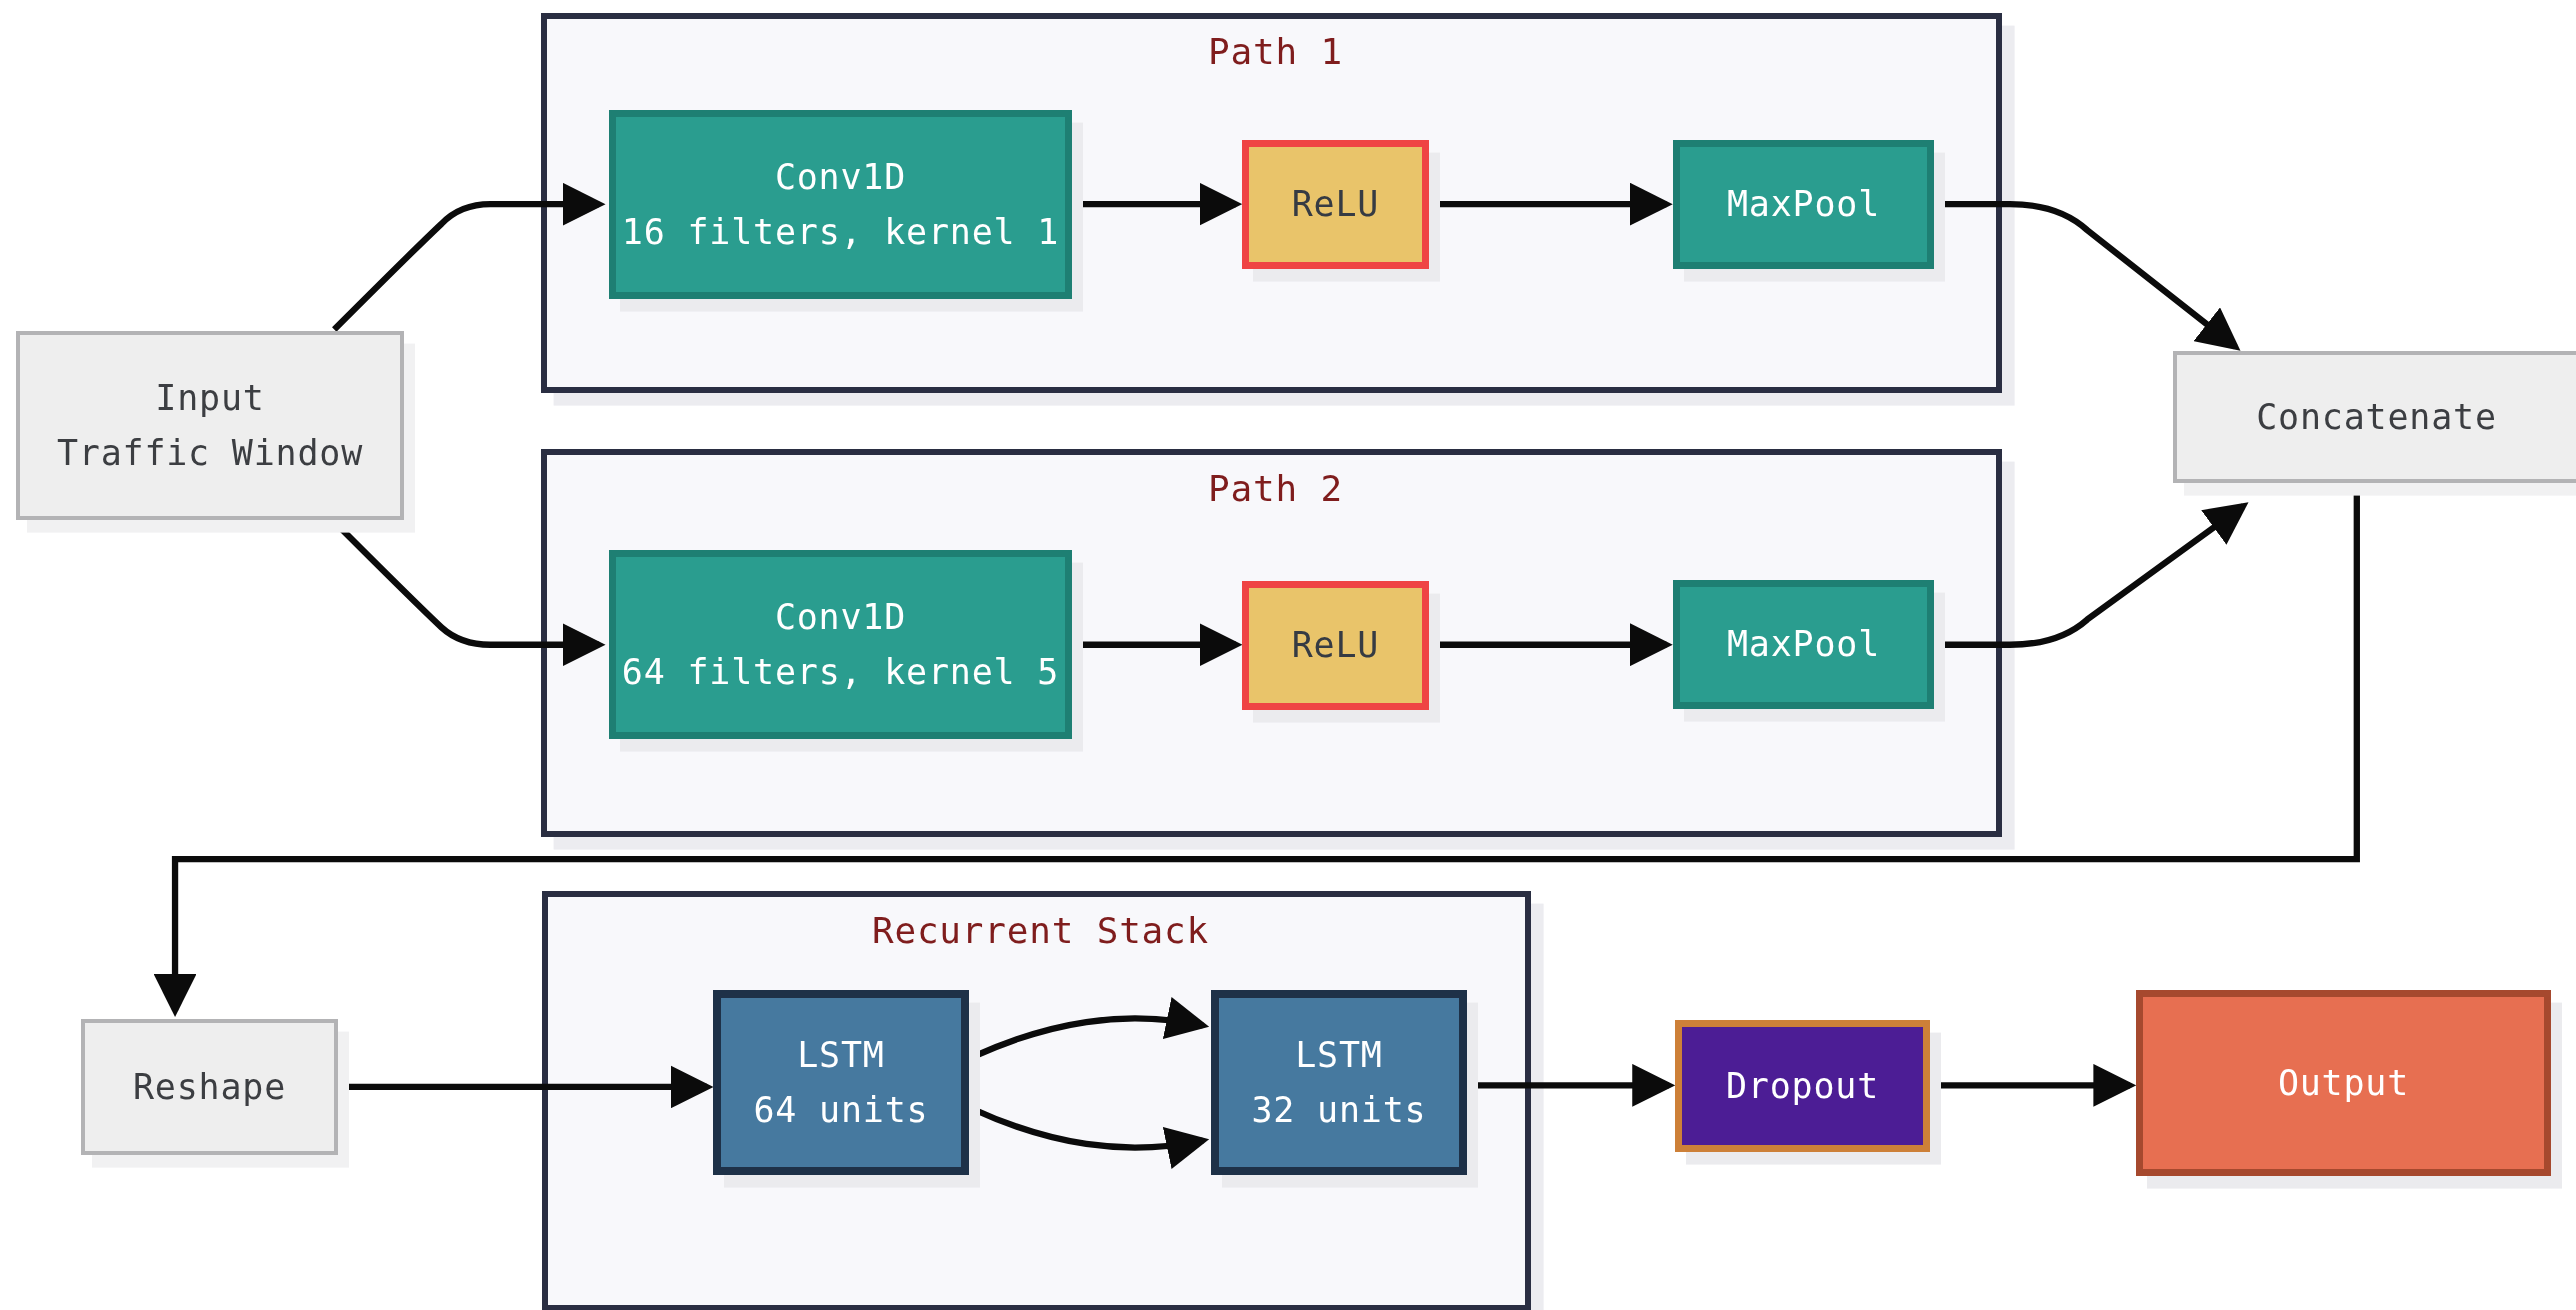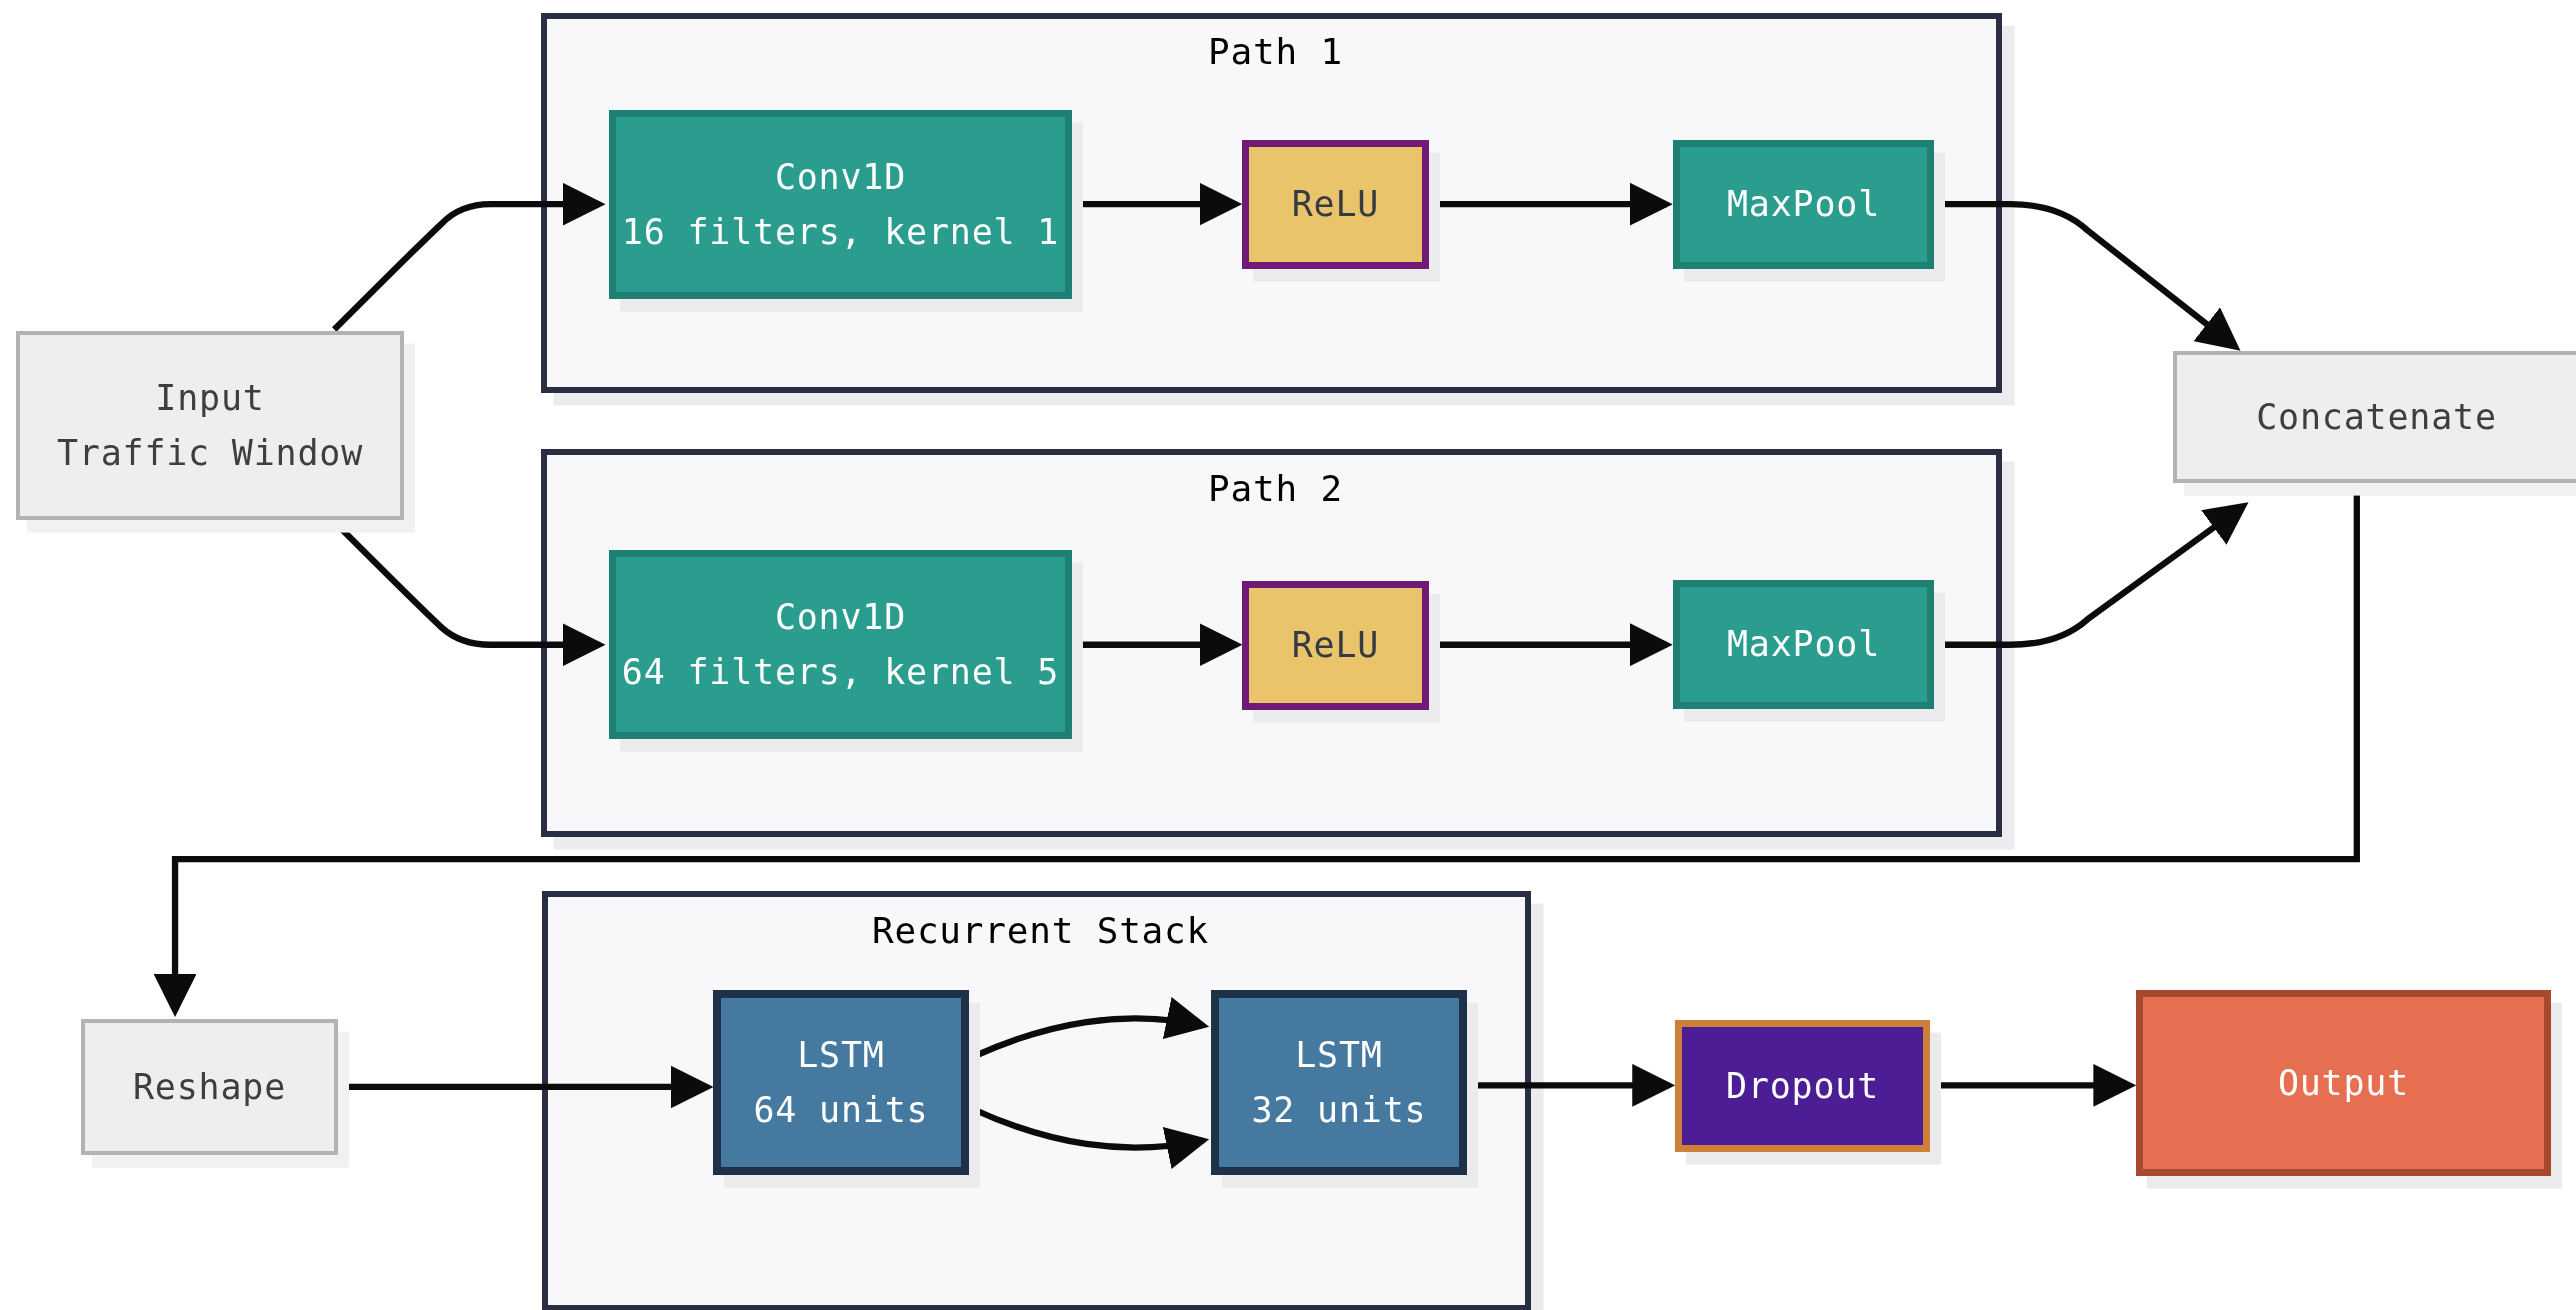--- a/index.html
+++ b/index.html
@@ -6,31 +6,31 @@
   .canvas {
     position:relative; width:2576px; height:1310px; background:#ffffff;
     font-family:"DejaVu Sans Mono","Liberation Mono",monospace; overflow:hidden;
   }
   .container {
     position:absolute; background:#f8f8fb; border:6.3px solid #2a2e42;
     box-sizing:border-box; box-shadow:12.6px 12.6px 0 #ececf0;
   }
   .ctitle {
     position:absolute; top:12.6px; left:0; right:0; text-align:center;
-    font-size:36px; color:#000000; letter-spacing:0.8px;padding-left:8px;
+    font-size:36px; color:#7f1d1d; letter-spacing:0.8px;padding-left:8px;
   }
   .node {
     position:absolute; box-sizing:border-box; display:flex; flex-direction:column;
     align-items:center; justify-content:center; text-align:center;
     font-size:35px; line-height:1.55; box-shadow:11px 12.6px 0 #ebebee;
     letter-spacing:0.8px;
   }
   .node span { display:block; }
   .teal   { background:#2a9d8f; border:7px solid #1e7f73; color:#ffffff; }
-  .gold   { background:#e9c46a; border:7px solid #701a75; color:#363b43; }
+  .gold   { background:#e9c46a; border:7px solid #ef4444; color:#363b43; }
   .blue   { background:#46799f; border:8px solid #1e3148; color:#ffffff; }
   .orange { background:#4c1d95; border:7px solid #cd8038; color:#ffffff; }
   .red    { background:#e76f51; border:7px solid #a6492e; color:#ffffff;gap:26px; }
   .gray   { background:#eeeeee; border:4.7px solid #b3b3b5; color:#3c3e42; box-shadow:11px 12.6px 0 #f1f1f2; }
   svg.edges { position:absolute; left:0; top:0; width:2576px; height:1310px; pointer-events:none; }
   path.edge { fill:none; stroke:#0b0b0b; stroke-width:8; stroke-linejoin:miter; }
 </style>
 </head>
 <body>
 

